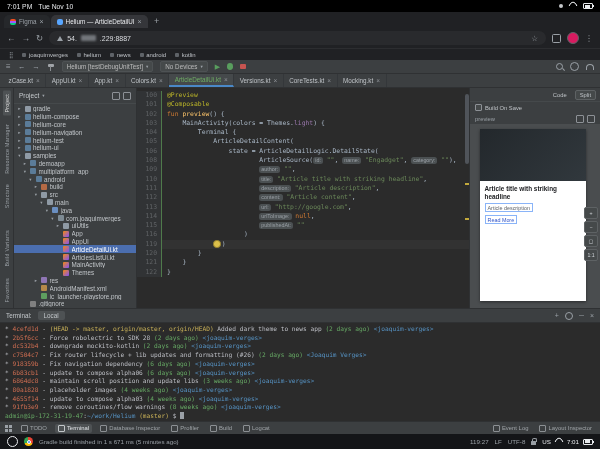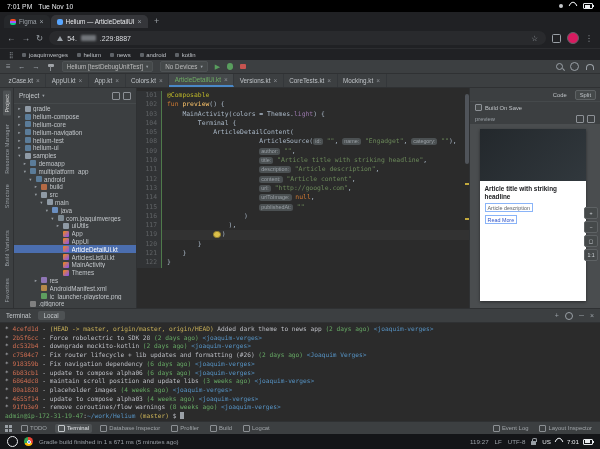--- a/index.html
+++ b/index.html
@@ -431,40 +431,48 @@
             <span class="arrow"></span>
             <span class="ticon ic-file"></span>
             <span class="tlabel">.gitignore</span>
           </div>
         </div>
     </div>
 
     <div class="editor">
       <div>
           <div class="cl">
+            <span class="ln">100</span>
+            <span class="lc"><span class="tk-a">@Preview</span></span>
+          </div>
+          <div class="cl">
             <span class="ln">101</span>
             <span class="lc"><span class="tk-a">@Composable</span></span>
           </div>
           <div class="cl">
             <span class="ln">102</span>
             <span class="lc"><span class="tk-k">fun </span><span class="tk-f">preview</span><span class="tk-p">() {</span></span>
           </div>
           <div class="cl">
             <span class="ln">103</span>
             <span class="lc"><span class="tk-p">    MainActivity(colors = Themes.</span><span class="tk-m">light</span><span class="tk-p">) {</span></span>
           </div>
           <div class="cl">
             <span class="ln">104</span>
             <span class="lc"><span class="tk-p">        Terminal {</span></span>
           </div>
           <div class="cl">
             <span class="ln">105</span>
             <span class="lc"><span class="tk-p">            ArticleDetailContent(</span></span>
           </div>
           <div class="cl">
+            <span class="ln">106</span>
+            <span class="lc"><span class="tk-p">                state = ArticleDetailLogic.DetailState(</span></span>
+          </div>
+          <div class="cl">
             <span class="ln">108</span>
             <span class="lc"><span class="tk-p">                        ArticleSource(</span><span class="tk-h">id:</span><span class="tk-s"> ""</span><span class="tk-p">, </span><span class="tk-h">name:</span><span class="tk-s"> "Engadget"</span><span class="tk-p">, </span><span class="tk-h">category:</span><span class="tk-s"> ""</span><span class="tk-p">),</span></span>
           </div>
           <div class="cl">
             <span class="ln">109</span>
             <span class="lc"><span class="tk-p">                        </span><span class="tk-h">author:</span><span class="tk-s"> ""</span><span class="tk-p">,</span></span>
           </div>
           <div class="cl">
             <span class="ln">110</span>
             <span class="lc"><span class="tk-p">                        </span><span class="tk-h">title:</span><span class="tk-s"> "Article title with striking headline"</span><span class="tk-p">,</span></span>
@@ -485,24 +493,20 @@
             <span class="ln">114</span>
             <span class="lc"><span class="tk-p">                        </span><span class="tk-h">urlToImage:</span><span class="tk-k"> null</span><span class="tk-p">,</span></span>
           </div>
           <div class="cl">
             <span class="ln">115</span>
             <span class="lc"><span class="tk-p">                        </span><span class="tk-h">publishedAt:</span><span class="tk-s"> ""</span></span>
           </div>
           <div class="cl">
             <span class="ln">116</span>
             <span class="lc"><span class="tk-p">                    )</span></span>
-          </div>
-          <div class="cl">
-            <span class="ln">117</span>
-            <span class="lc"><span class="tk-p">                ),</span></span>
           </div>
           <div class="cl current">
             <span class="ln">119</span>
             <span class="lc"><span class="tk-p">            </span><span class="bulb"></span><span class="tk-p">)</span></span>
           </div>
           <div class="cl">
             <span class="ln">120</span>
             <span class="lc"><span class="tk-p">        }</span></span>
           </div>
           <div class="cl">

